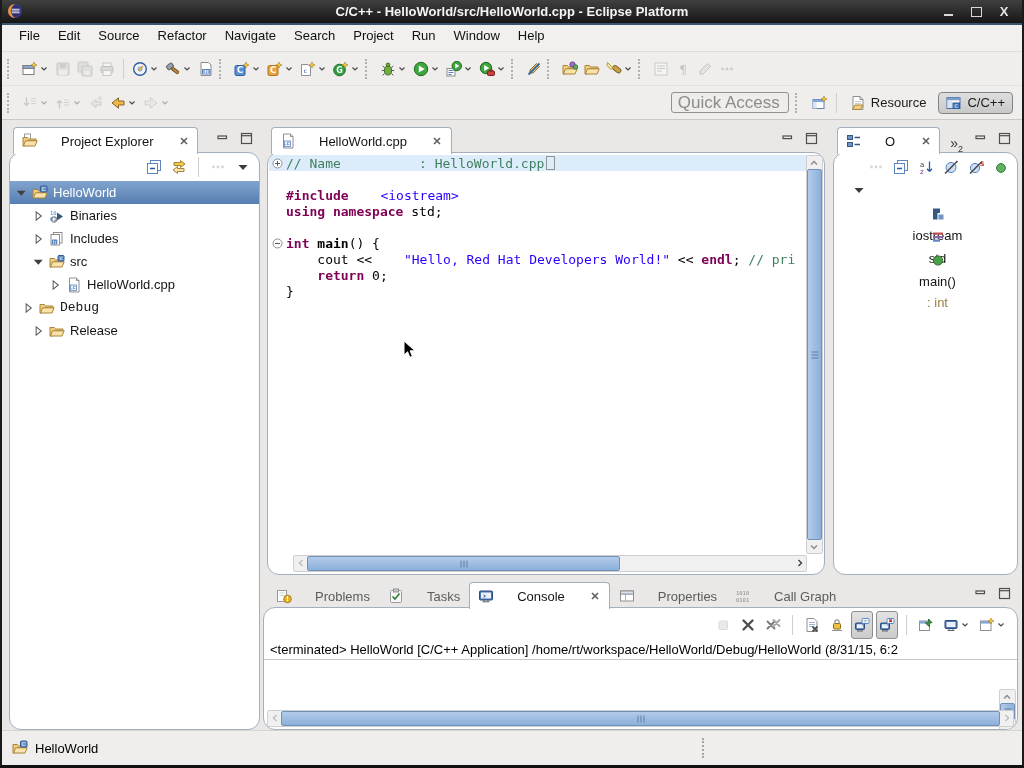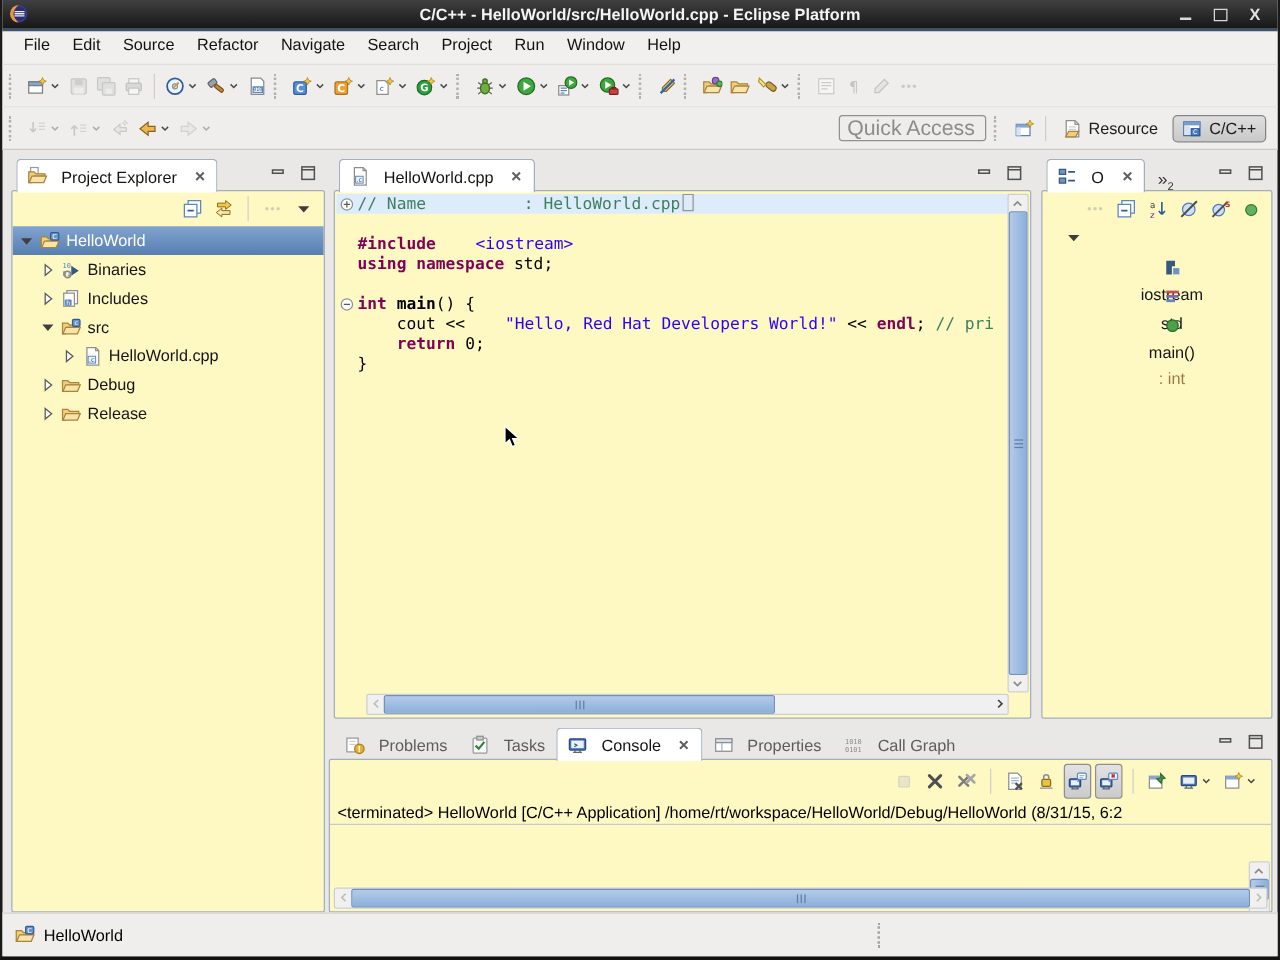--- a/index.html
+++ b/index.html
@@ -33,27 +33,27 @@
   .chev.dis{opacity:.4;}
   .spacer{flex:1;}
   .qa-input{width:104px;height:19px;border:1px solid #919191;border-radius:3px;background:#eeedeb;
     color:#8c8c8c;padding:0 6px;font-family:"Liberation Sans",sans-serif;font-size:17px;outline:none;}
   .qa-input::placeholder{color:#8c8c8c;}
   .persp-btn{display:inline-flex;align-items:center;gap:5px;padding:2px 7px;border:1px solid transparent;border-radius:4px;color:#1c1c1c;}
   .persp-btn.active{border-color:#848484;background:linear-gradient(#dedede,#c9c9c9);}
   
   .panel{position:absolute;}
   .ptabs{position:relative;height:26px;display:flex;align-items:flex-end;padding-left:4px;z-index:3;}
-  .tab{display:inline-flex;align-items:center;gap:11px;height:24px;padding:0 8px;color:#5c5c5c;
+  .tab{display:inline-flex;align-items:center;gap:23px;height:24px;padding:0 8px;color:#5c5c5c;
     border:1px solid transparent;border-bottom:none;border-radius:4px 4px 0 0;white-space:nowrap;}
   .tab.active{background:#fff;border-color:#a3afbe;color:#141414;height:26px;margin-bottom:-1px;}
   .tclose{width:11px;height:11px;display:inline-flex;align-items:center;justify-content:center;margin-left:2px;}
   .minmax{position:absolute;right:7px;top:5px;display:flex;gap:11px;z-index:4;}
   .mmbtn{width:13px;height:13px;display:flex;align-items:center;justify-content:center;}
-  .pbody{position:absolute;left:0;right:0;top:25px;bottom:0;background:#fef9c3;border:1px solid #a3afbe;border-radius:2px;overflow:hidden;}
+  .pbody{position:absolute;left:0;right:0;top:25px;bottom:0;background:#ffffff;border:1px solid #a3afbe;border-radius:12px;overflow:hidden;}
   .view-toolbar{height:27px;display:flex;align-items:center;justify-content:flex-end;gap:3px;padding-right:5px;}
   .view-toolbar.left{justify-content:flex-start;padding-left:14px;height:20px;}
   
   .tree{padding-top:1px;}
   .trow{height:23px;display:flex;align-items:center;gap:3px;color:#141414;}
   .trow.sel{background:linear-gradient(#82a3ce,#567fb2);color:#fff;}
   .texp{width:15px;height:15px;display:inline-flex;align-items:center;justify-content:center;flex:none;}
   .tlab{padding-left:2px;}
   
   .ed-content{position:absolute;top:2px;left:1px;right:16px;bottom:20px;overflow:hidden;}
@@ -566,21 +566,21 @@
               </svg>
             </span>
             <span class="ic"><svg viewBox="0 0 16 16" width="16" height="16">
                 <path d="M3.5 1h7L13 3.5V15H3.5z" fill="#fff" stroke="#8f8f8f"></path>
                 <path d="M10.5 1v2.5H13" fill="none" stroke="#8f8f8f"></path>
                 <rect x="4.5" y="8" width="6" height="5.5" fill="#eef4fb" stroke="#5b86c0" stroke-width=".8"></rect>
                 <text x="7.5" y="12.4" font-size="5.5" fill="#2d5c9e" text-anchor="middle" font-family="DejaVu Sans">.c</text>
               </svg></span>
             <span class="tlab">HelloWorld.cpp</span>
           </div>
-          <div class="trow" style="padding-left: 21px;">
+          <div class="trow" style="padding-left: 11px; font-family: Liberation Mono, monospace;">
             <span class="texp">
               <svg viewBox="0 0 16 16" width="16" height="16">
                 <path d="M5.5 3.5L11 8l-5.5 4.5z" fill="#fff" stroke="#5a5a5a" stroke-width="1.1"></path>
               </svg>
             </span>
             <span class="ic"><svg viewBox="0 0 16 16" width="16" height="16">
                 <path d="M1 4.5h4.2L6.8 6H14v1.8H5.2L3.2 13H1z" fill="#f3cf7a" stroke="#a8843c"></path>
                 <path d="M3.6 7.8H15.2L13 13H1.4z" fill="#f9e3a8" stroke="#a8843c"></path>
               </svg></span>
             <span class="tlab">Debug</span>

